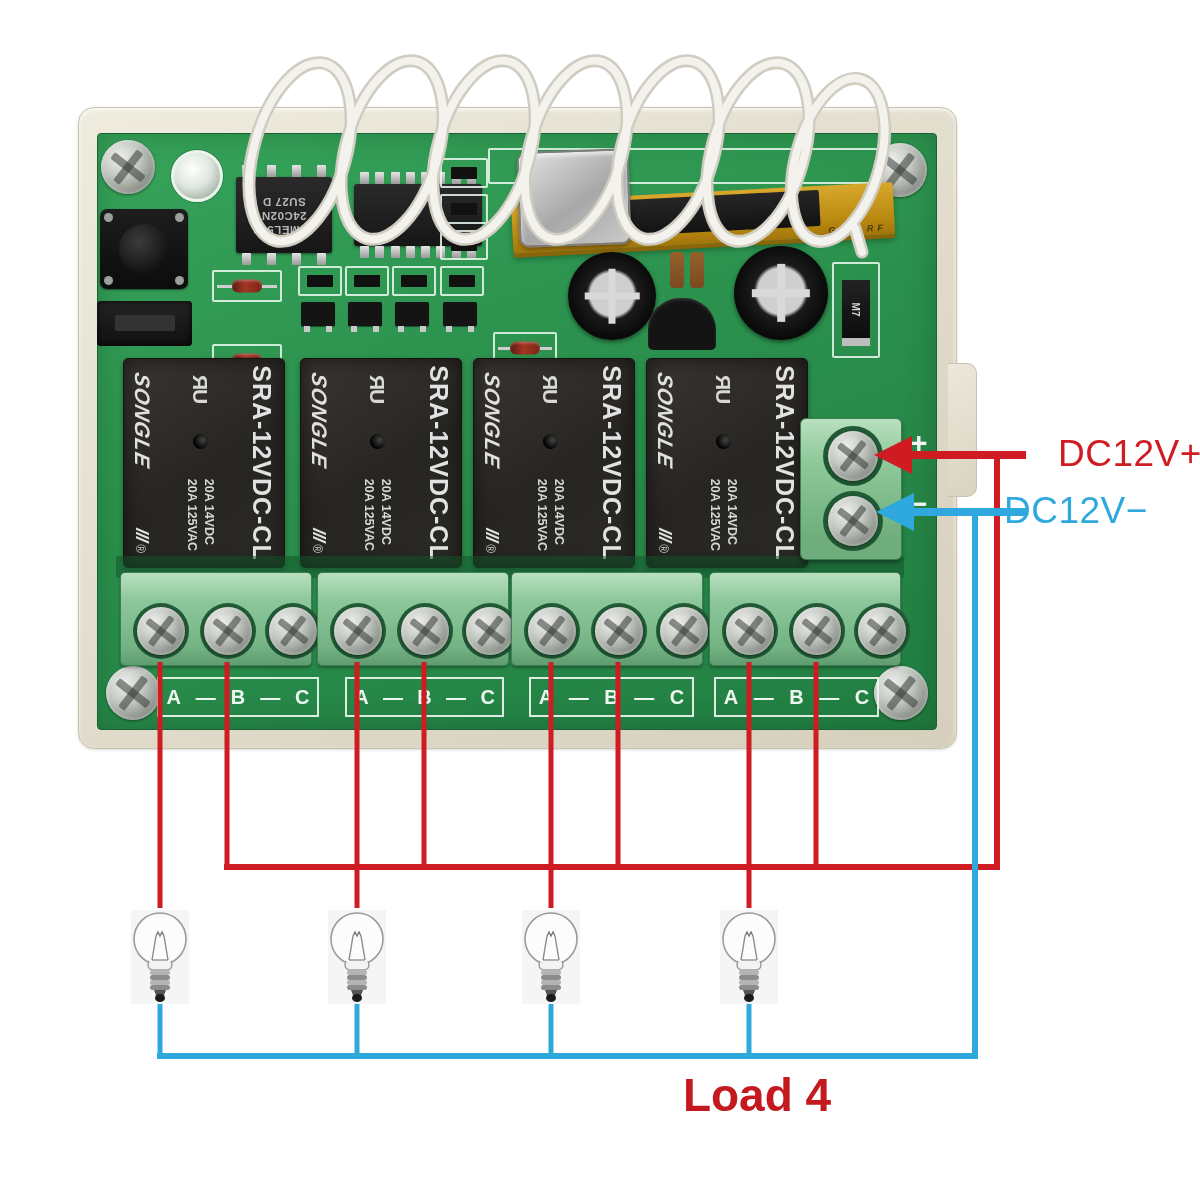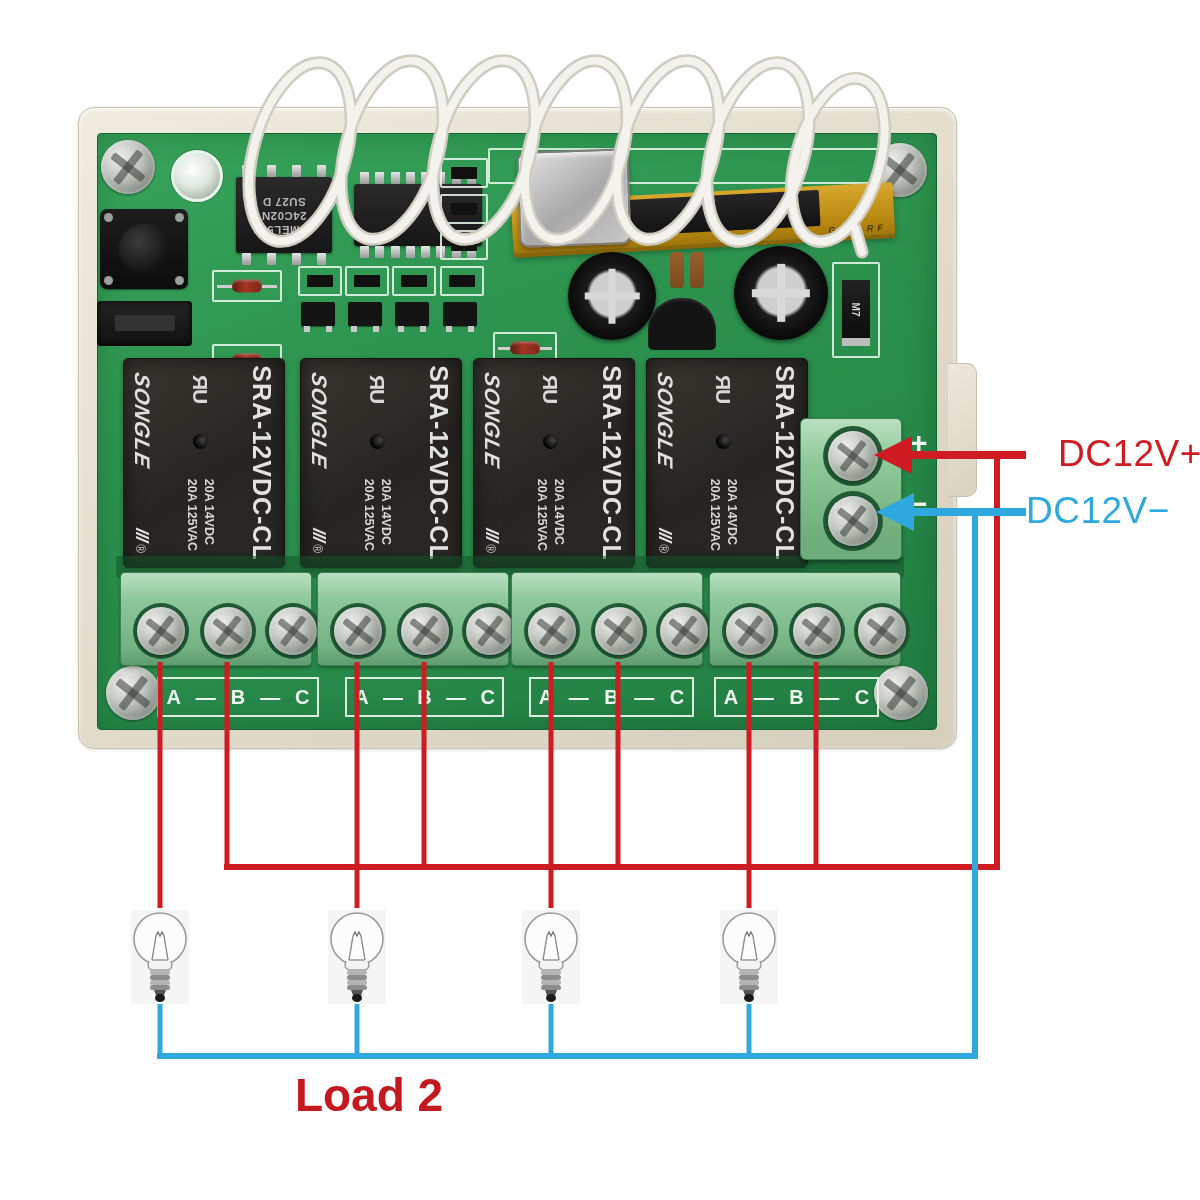--- a/index.html
+++ b/index.html
@@ -495,17 +495,17 @@
       <path d="M157,1056 H978" stroke-width="6"></path>
       <path d="M160,1004 V1056" stroke-width="5"></path>
       <path d="M357,1004 V1056" stroke-width="5"></path>
       <path d="M551,1004 V1056" stroke-width="5"></path>
       <path d="M749,1004 V1056" stroke-width="5"></path>
     </g>
     <polygon points="876,512 914,493 914,531" fill="#2fa9dd"></polygon>
   </svg>
 
   <div class="abs dclabel dcplus" style="left:1030px;top:433px;">DC12V+</div>
-  <div class="abs dclabel dcminus" style="left:998px;top:490px;">DC12V−</div>
-
-  <div class="abs loadlabel" style="left:369px;">Load 2</div>
+  <div class="abs dclabel dcminus" style="left:976px;top:490px;">DC12V−</div>
+
+  <div class="abs loadlabel" style="left:757px;">Load 4</div>
 
 </div>
 
 </body></html>

